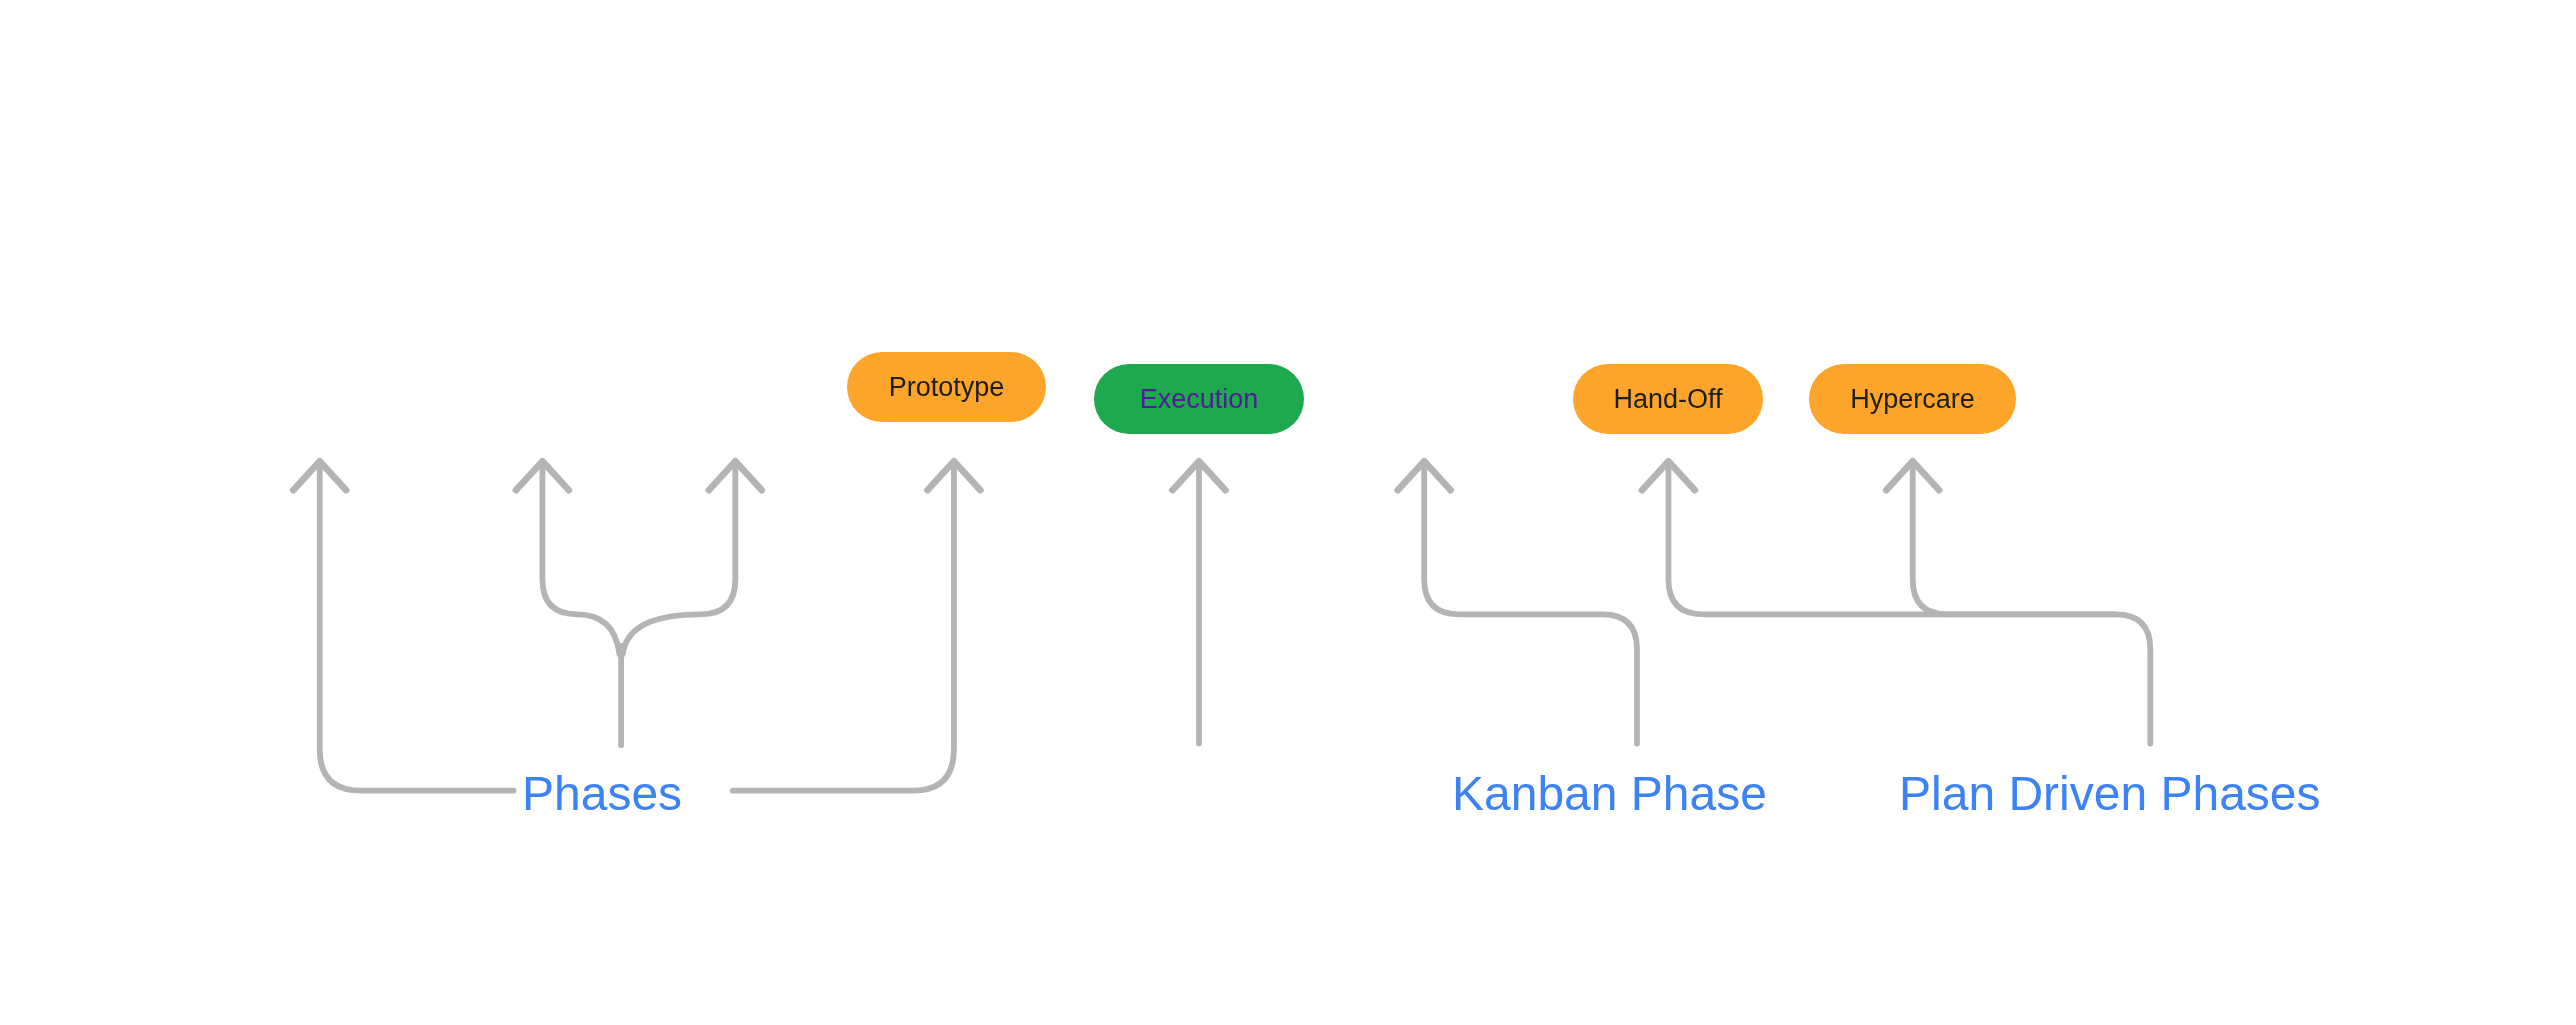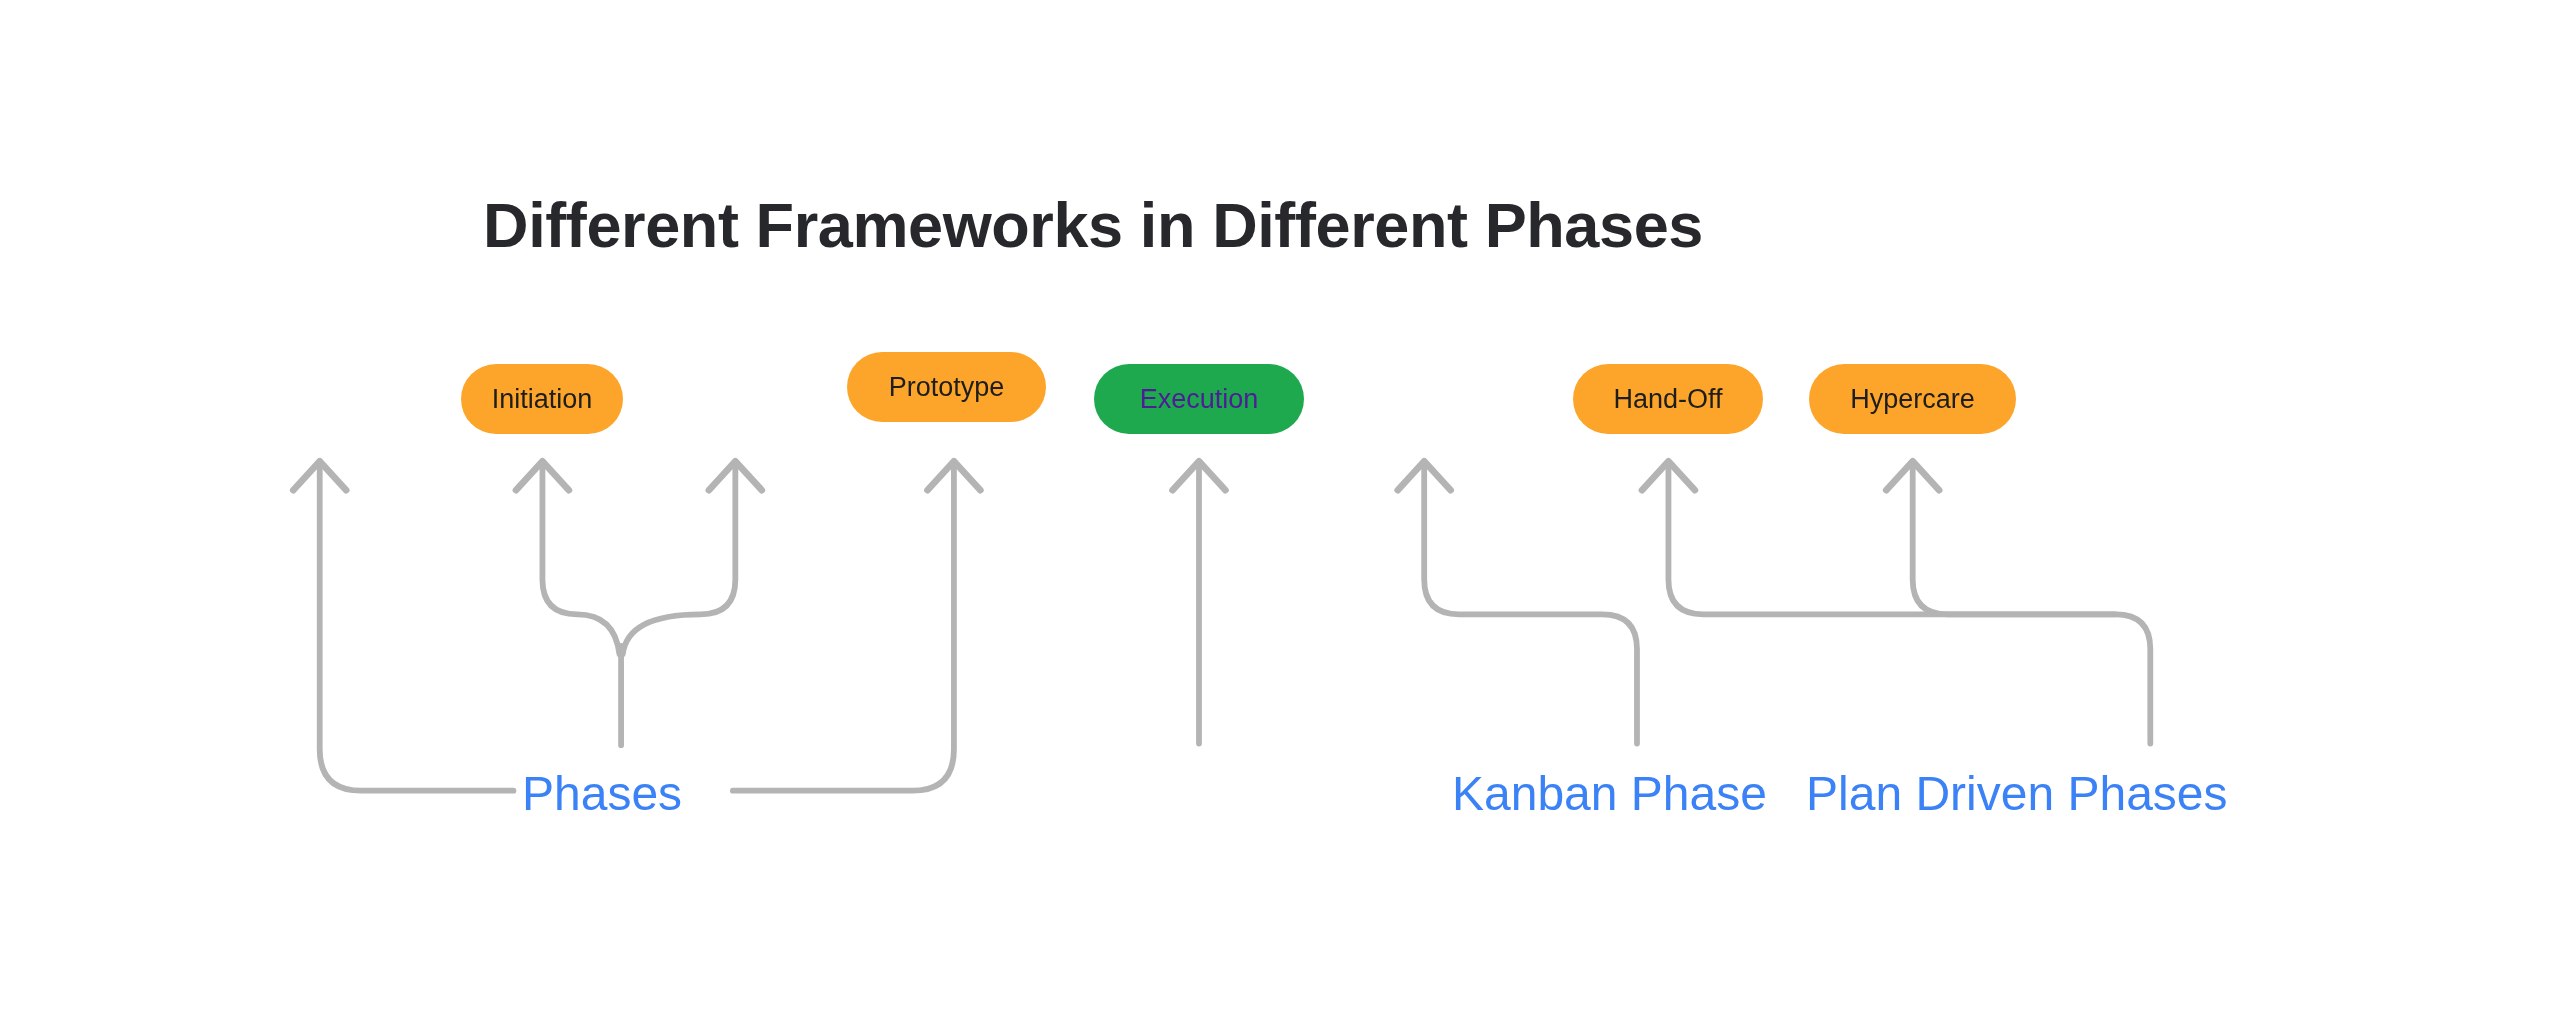--- a/index.html
+++ b/index.html
@@ -79,26 +79,22 @@
   }
   svg.connectors path.head {
     stroke-width: 8;
   }
 </style>
 </head>
 <body>
 
 <div id="canvas">
 
-  <div id="diagram-title">Different Frameworks in Different Phases</div>
 
 
-  <div class="pill orange" style="left:461px; top:364px; width:162px;">
-    <span>Initiation</span>
-  </div>
 
 
   <div class="pill orange" style="left:847px; top:352px; width:199px;">
     <span>Prototype</span>
   </div>
 
   <div class="pill green" style="left:1094px; top:364px; width:210px;">
     <span>Execution</span>
   </div>
 
@@ -157,16 +153,16 @@
       <path class="head" d="M2278 592 L2310 557 L2342 592"></path>
     </g>
 
   </svg>
 
   <div class="edge-label" style="left:522px; top:770px;">Phases</div>
 
 
   <div class="edge-label" style="left:1452px; top:770px;">Kanban Phase</div>
 
-  <div class="edge-label" style="left:1806px; top:770px;">Plan Driven Phases</div>
+  <div class="edge-label" style="left:1899px; top:770px;">Plan Driven Phases</div>
 
 </div>
 
 
 </body></html>

